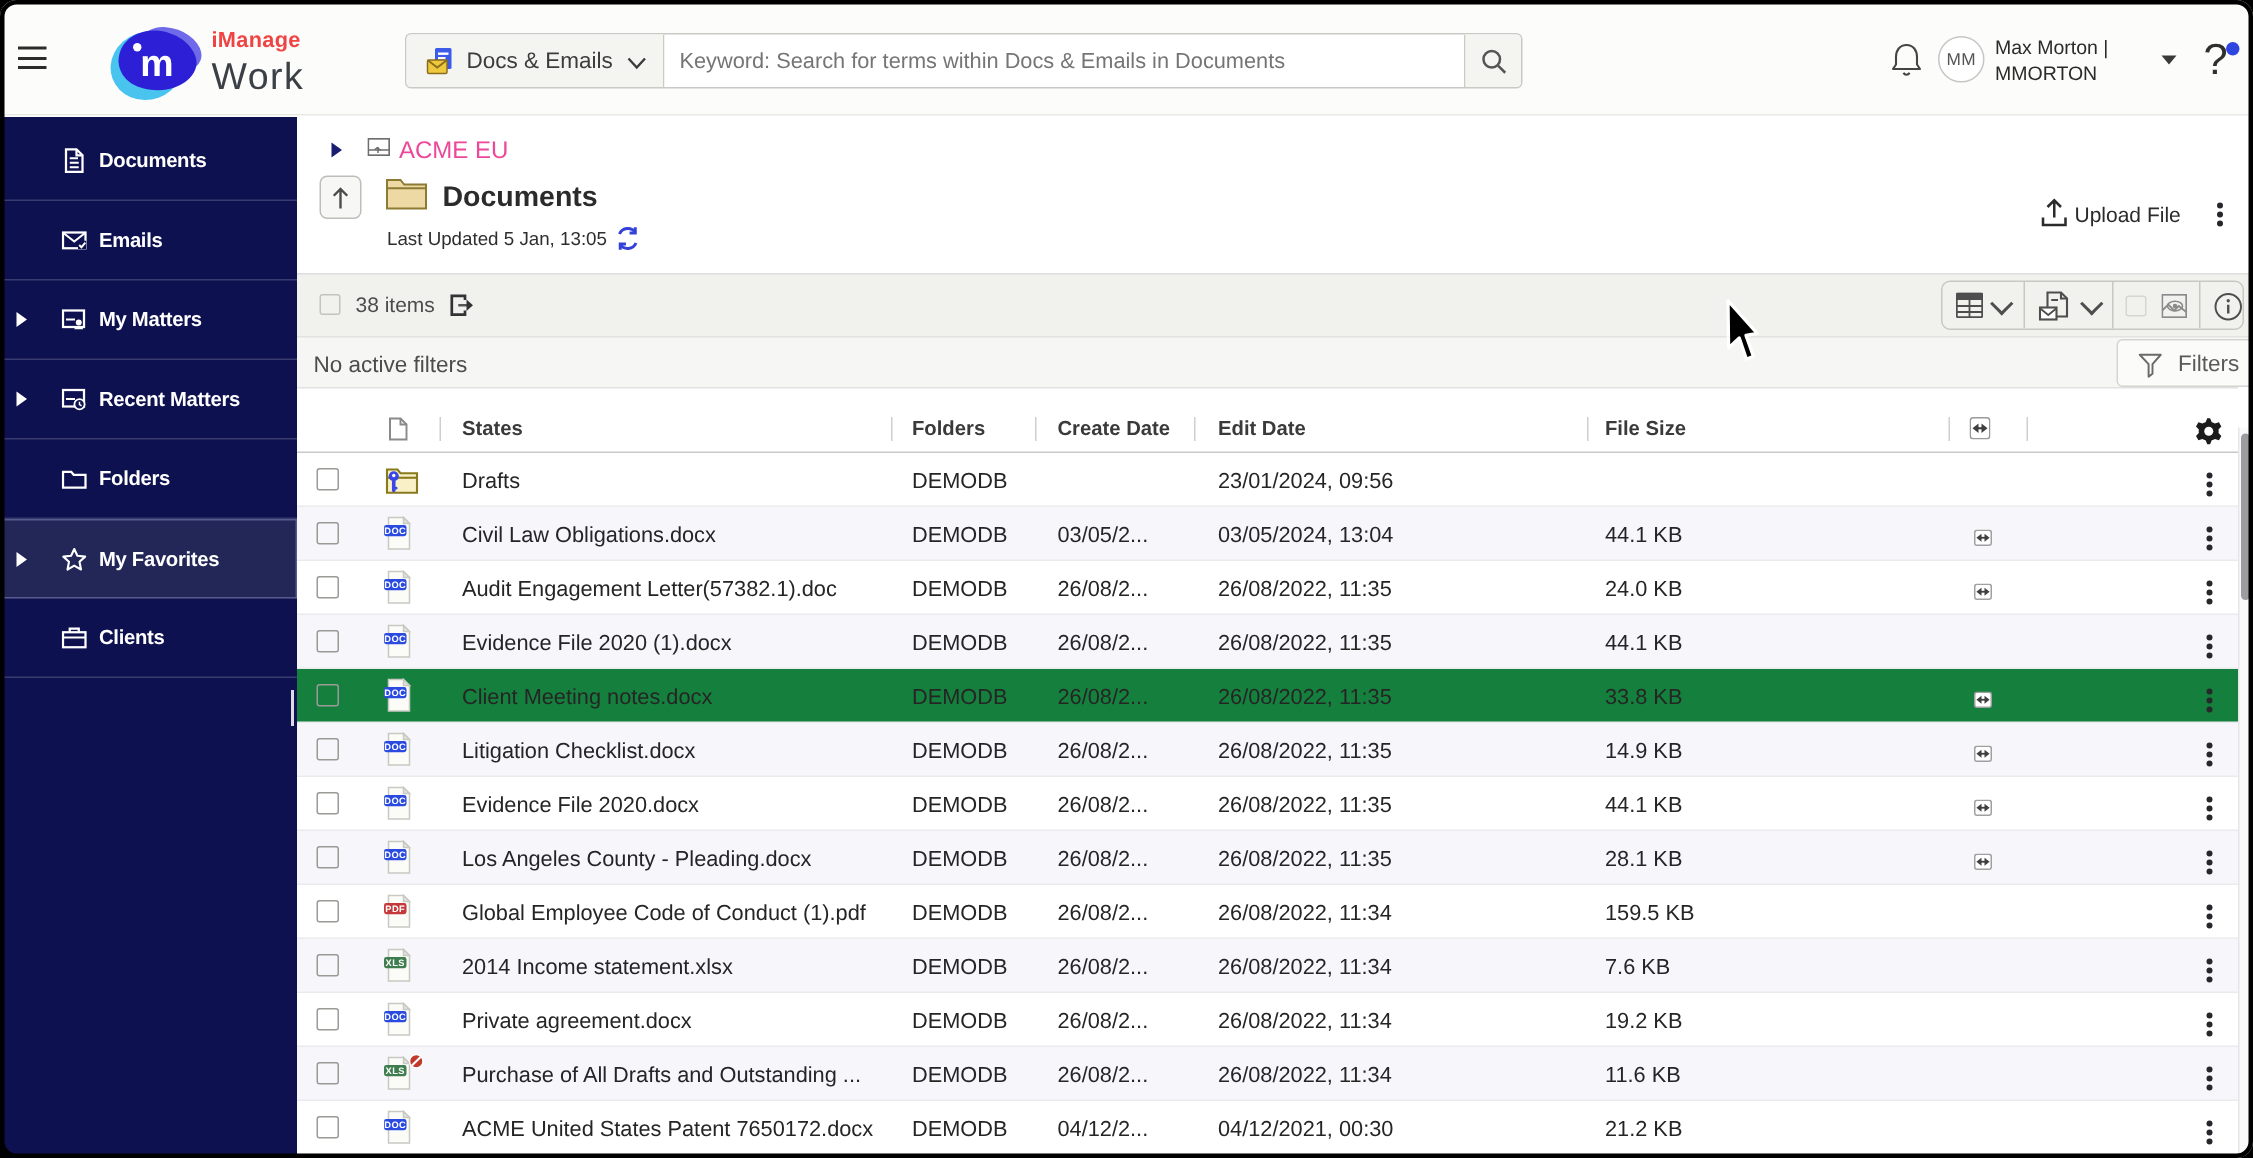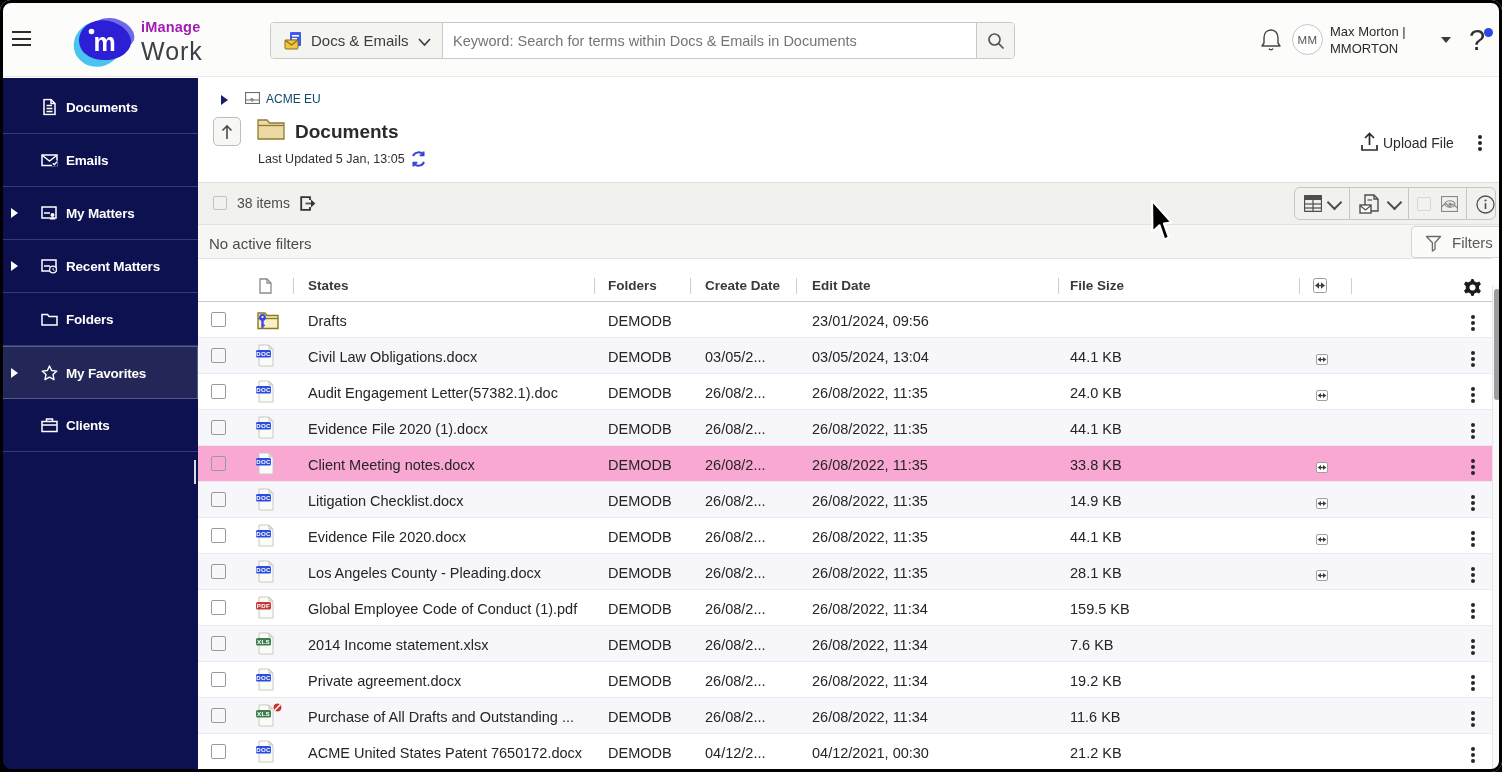--- a/index.html
+++ b/index.html
@@ -5,42 +5,42 @@
 * { margin:0; padding:0; box-sizing:border-box; }
 html,body { width:1502px; height:772px; background:#000; font-family:"Liberation Sans", sans-serif; overflow:hidden; }
 .screen { position:absolute; left:0; top:0; width:1502px; height:772px; background:#fff; overflow:hidden; }
 .frame { position:absolute; left:0; top:0; width:1502px; height:772px; border:3px solid #000; border-radius:11px; box-shadow:0 0 0 8px #000; pointer-events:none; z-index:900; }
 .abs { position:absolute; }
 
 
 .topbar { position:absolute; left:0; top:0; width:1502px; height:77px; background:#fcfcfb; border-bottom:1px solid #e9e9e7; }
 .burger { position:absolute; left:12px; top:31px; width:19px; height:15px; }
 .burger div { height:2px; background:#2c2c2c; margin-bottom:4.5px; }
-.logotext1 { position:absolute; left:141px; top:19px; font-size:14.5px; font-weight:700; color:#a21caf; letter-spacing:.2px; }
+.logotext1 { position:absolute; left:141px; top:19px; font-size:14.5px; font-weight:700; color:#ef4444; letter-spacing:.2px; }
 .logotext2 { position:absolute; left:141px; top:37px; font-size:25px; font-weight:400; color:#3b4046; letter-spacing:1px; }
 .searchwrap { position:absolute; left:270px; top:22px; width:745px; height:37px; border:1px solid #c9c9c6; border-radius:4px; background:#fff; display:flex; }
 .searchscope { position:relative; width:172px; background:#f4f4f1; border-right:1px solid #c9c9c6; border-radius:3px 0 0 3px; display:flex; align-items:center; padding-left:13px; white-space:nowrap; }
 .searchscope .lbl { font-size:15px; color:#3c3c3c; margin-left:9px; }
 .searchinput { flex:1; display:flex; align-items:center; padding-left:10px; font-size:14.5px; color:#757575; }
 .searchbtn { width:38px; background:#f4f4f1; border-left:1px solid #c9c9c6; border-radius:0 3px 3px 0; display:flex; align-items:center; justify-content:center; }
 .avatar { position:absolute; left:1292px; top:24px; width:31px; height:31px; border:1px solid #c6c6c6; border-radius:50%; background:#fff; text-align:center; line-height:30px; font-size:11.5px; color:#555; letter-spacing:.3px; }
 .uname { position:absolute; left:1330px; top:24px; font-size:13px; color:#2a2a2a; line-height:16.5px; }
 .qmark { position:absolute; left:1469px; top:24px; font-size:29px; color:#2f2f2f; font-weight:400; }
 .qdot { position:absolute; left:1484px; top:28px; width:9px; height:9px; border-radius:50%; background:#2f46e0; }
 .caret-down { position:absolute; left:1441px; top:37px; width:0; height:0; border-left:5.5px solid transparent; border-right:5.5px solid transparent; border-top:6px solid #3a3a3a; }
 
 
 .sidebar { position:absolute; left:0; top:78px; width:198px; height:694px; background:#0e114f; }
 .sideitem { position:absolute; left:0; width:198px; height:53px; border-bottom:1px solid rgba(255,255,255,0.18); }
 .sideitem .txt { position:absolute; left:66px; top:50%; transform:translateY(-50%); color:#fff; font-size:13.5px; font-weight:600; letter-spacing:-0.2px; }
 .sideitem .ic { position:absolute; left:41px; top:50%; transform:translateY(-50%); width:17px; height:17px; }
 .sideitem .tri { position:absolute; left:11px; top:50%; transform:translateY(-50%); width:0; height:0; border-top:5px solid transparent; border-bottom:5px solid transparent; border-left:7px solid #fff; }
 .sideitem.sel { background:#222757; border:1px solid #555b8e; border-left:none; }
 .crumbtri { position:absolute; left:221px; top:95px; width:0; height:0; border-top:5px solid transparent; border-bottom:5px solid transparent; border-left:7px solid #181d70; }
-.crumbtxt { position:absolute; left:266px; top:91.5px; font-size:12px; color:#0c4a6e; }
+.crumbtxt { position:absolute; left:266px; top:91.5px; font-size:16px; color:#ec4899; }
 .upbtn { position:absolute; left:213px; top:117px; width:28px; height:29px; border:1px solid #bdbdba; border-radius:5px; background:#f7f7f5; }
 .h1 { position:absolute; left:295px; top:121px; font-size:19px; font-weight:700; color:#2b2b2b; }
 .lastupd { position:absolute; left:258px; top:151.5px; font-size:12.5px; color:#2e2e2e; }
 .uploadtxt { position:absolute; left:1383px; top:135px; font-size:14px; color:#2b2b2b; }
 .kebab { width:4px; height:18px; }
 .kebab i { display:block; width:4px; height:4px; border-radius:50%; background:#26262b; margin-bottom:2px; }
 
 
 .toolband { position:absolute; left:198px; top:182px; width:1304px; height:42px; background:#f1f1ee; border-top:1px solid #dddddb; }
 .cb { border:1.5px solid #b9b9b6; border-radius:2px; background:transparent; }
@@ -55,21 +55,21 @@
 .filterbtn { position:absolute; left:1213px; top:1px; width:104px; height:32px; background:#fbfbfa; border:1px solid #d4d4d1; border-radius:4px; }
 .filterbtn span { position:absolute; left:40px; top:7px; font-size:15px; color:#5a5a5a; }
 
 
 .thead { position:absolute; left:198px; top:258px; width:1294px; height:44px; background:#fff; border-top:1px solid #e2e2df; border-bottom:1px solid #c9c9c9; }
 .th { position:absolute; top:19px; font-size:13.5px; font-weight:700; color:#3a3a3a; }
 .vsep { position:absolute; top:19px; width:1px; height:16px; background:#cfcfcf; }
 .rows { position:absolute; left:198px; top:302px; width:1294px; }
 .row { position:relative; width:1294px; height:36px; border-bottom:1px solid #eaeaef; }
 .row.alt { background:#f6f6fb; }
-.row.hov { background:#f9a8d4; }
+.row.hov { background:#15803d; }
 .row .rcb { position:absolute; left:13px; top:10px; width:15px; height:15px; border:1.5px solid #9a9a97; border-radius:2px; }
 .row .title { position:absolute; left:110px; top:11px; font-size:14.5px; color:#252525; }
 .row .db { position:absolute; left:410px; top:11px; font-size:14.5px; color:#252525; }
 .row .cd { position:absolute; left:507px; top:11px; font-size:14.5px; color:#252525; }
 .row .ed { position:absolute; left:614px; top:11px; font-size:14.5px; color:#252525; }
 .row .fs { position:absolute; left:872px; top:11px; font-size:14.5px; color:#252525; }
 .row .lk { position:absolute; left:1118px; top:13px; }
 .row .kb { position:absolute; left:1273px; top:13px; }
 .ficon { position:absolute; left:57px; top:6px; width:26px; height:24px; overflow:visible; }
 

